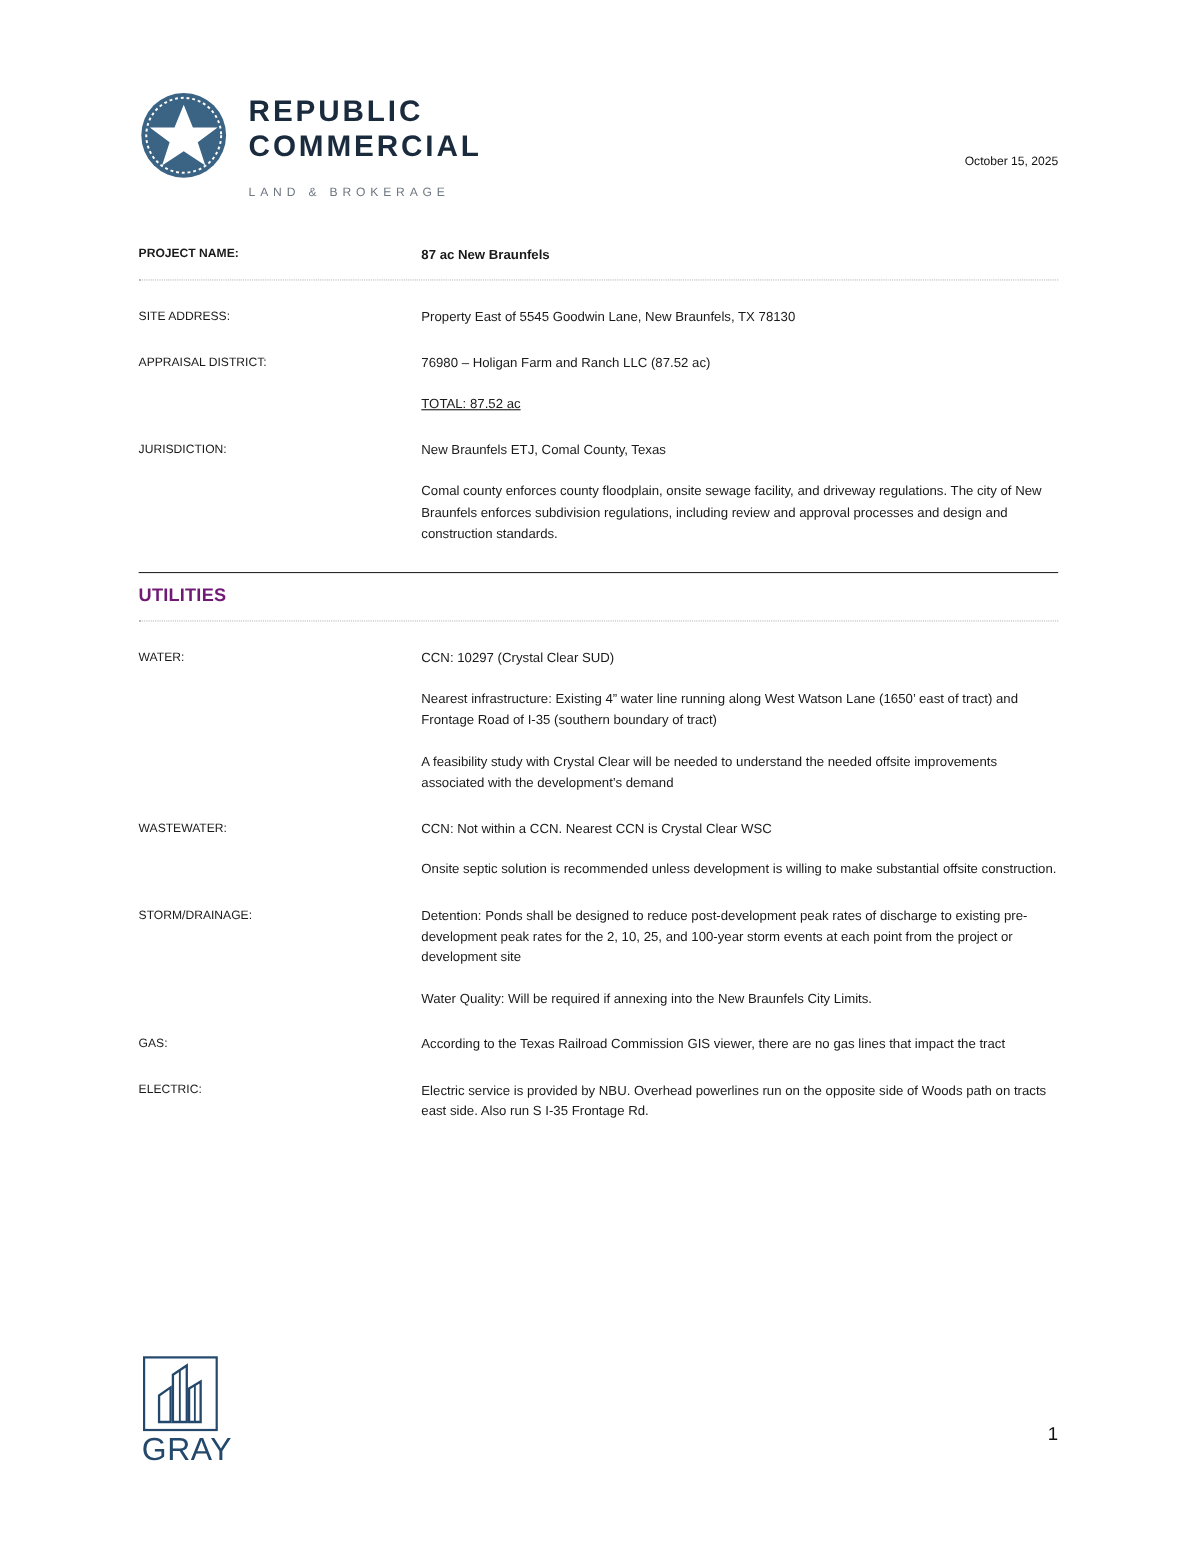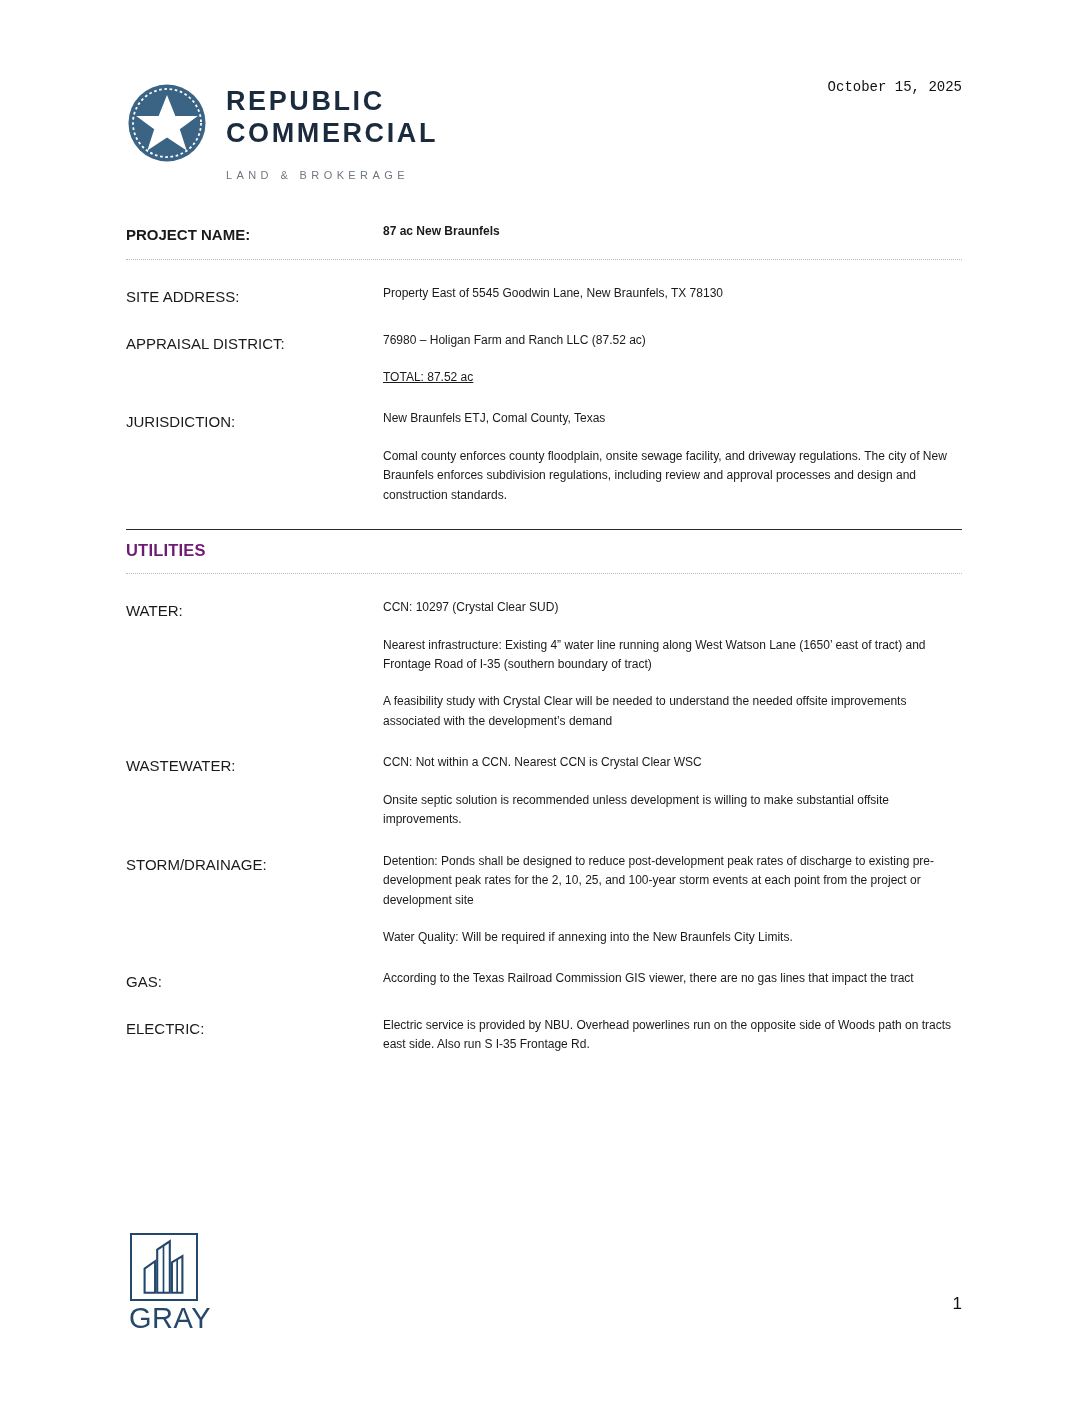--- a/index.html
+++ b/index.html
@@ -59,43 +59,43 @@
     white-space: nowrap;
   }
   .brand-sub {
     font-size: 11px;
     letter-spacing: 4.4px;
     color: #6f7780;
     margin-top: 19px;
     white-space: nowrap;
   }
   .doc-date {
-    font-size: 14px;
+    font-size: 11px;
     color: #111111;
     line-height: 1.3;
+    margin-top: 62px;
     white-space: nowrap;
-    font-family: Liberation Mono, monospace;
   }
 
   
   .content {
     position: absolute;
     top: 222px;
     left: 126px;
     width: 836px;
   }
 
   .row {
     display: flex;
     align-items: flex-start;
   }
   .label-col {
     flex: 0 0 257px;
     max-width: 257px;
-    font-size: 15px;
+    font-size: 11px;
     line-height: 1.55;
     color: #1a1a1a;
     padding-top: 1px;
   }
   .value-col {
     flex: 1 1 auto;
     font-size: 12px;
     line-height: 1.62;
     color: #1a1a1a;
   }
@@ -244,21 +244,21 @@
         <p>A feasibility study with Crystal Clear will be needed to understand the needed offsite improvements associated with the development’s demand</p>
       </div>
     </div>
 
     <div class="gap-sm"></div>
 
     <div class="row">
       <div class="label-col">WASTEWATER:</div>
       <div class="value-col">
         <p>CCN: Not within a CCN. Nearest CCN is Crystal Clear WSC</p>
-        <p>Onsite septic solution is recommended unless development is willing to make substantial offsite improvements.</p>
+        <p>Onsite septic solution is recommended unless development is willing to make substantial offsite construction.</p>
       </div>
     </div>
 
     <div class="gap-sm"></div>
 
     <div class="row">
       <div class="label-col">STORM/DRAINAGE:</div>
       <div class="value-col">
         <p>Detention: Ponds shall be designed to reduce post-development peak rates of discharge to existing pre-development peak rates for the 2, 10, 25, and 100-year storm events at each point from the project or development site</p>
         <p>Water Quality: Will be required if annexing into the New Braunfels City Limits.</p>

